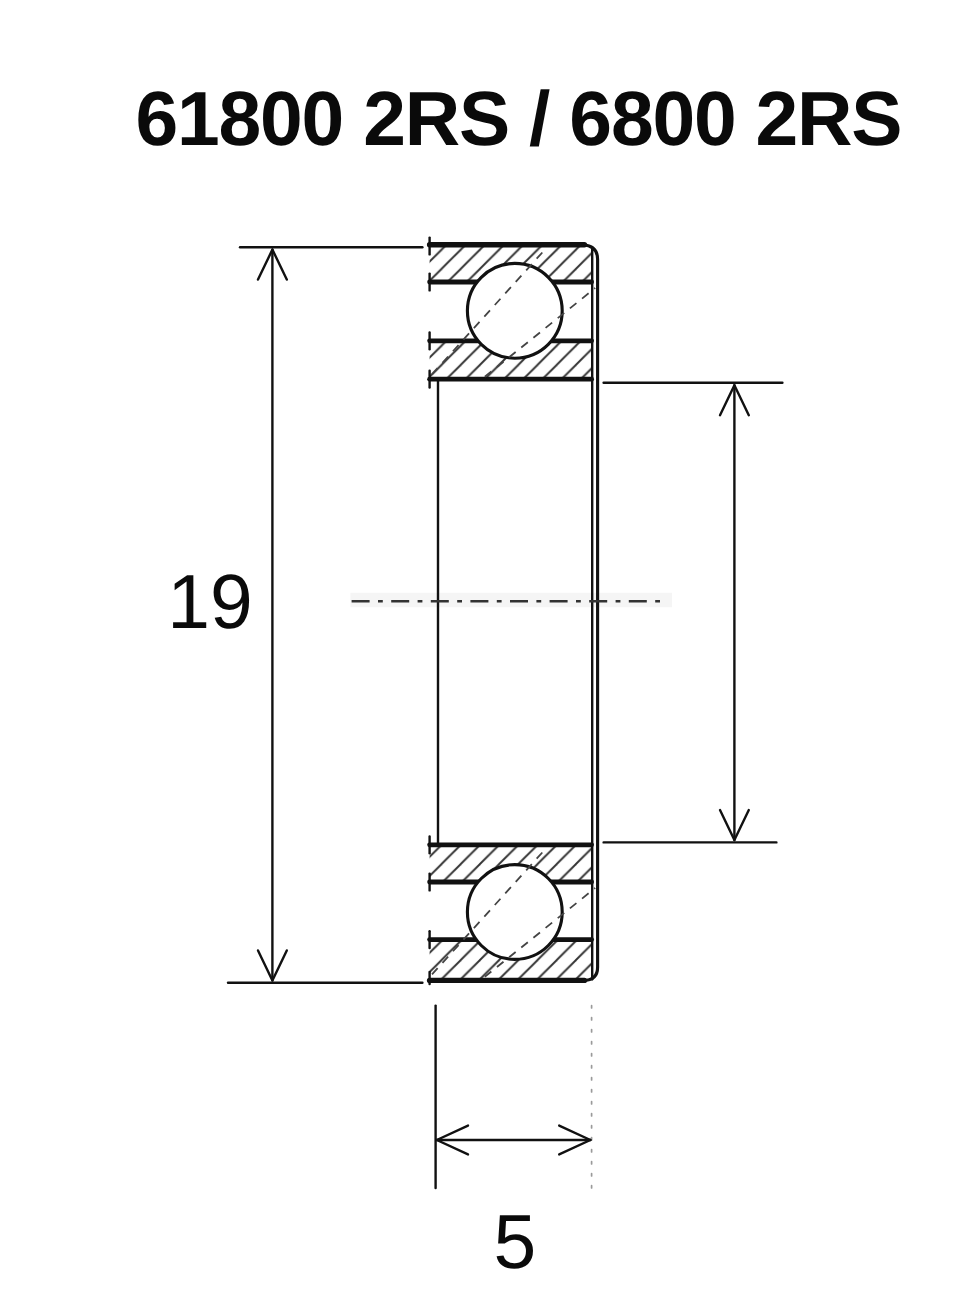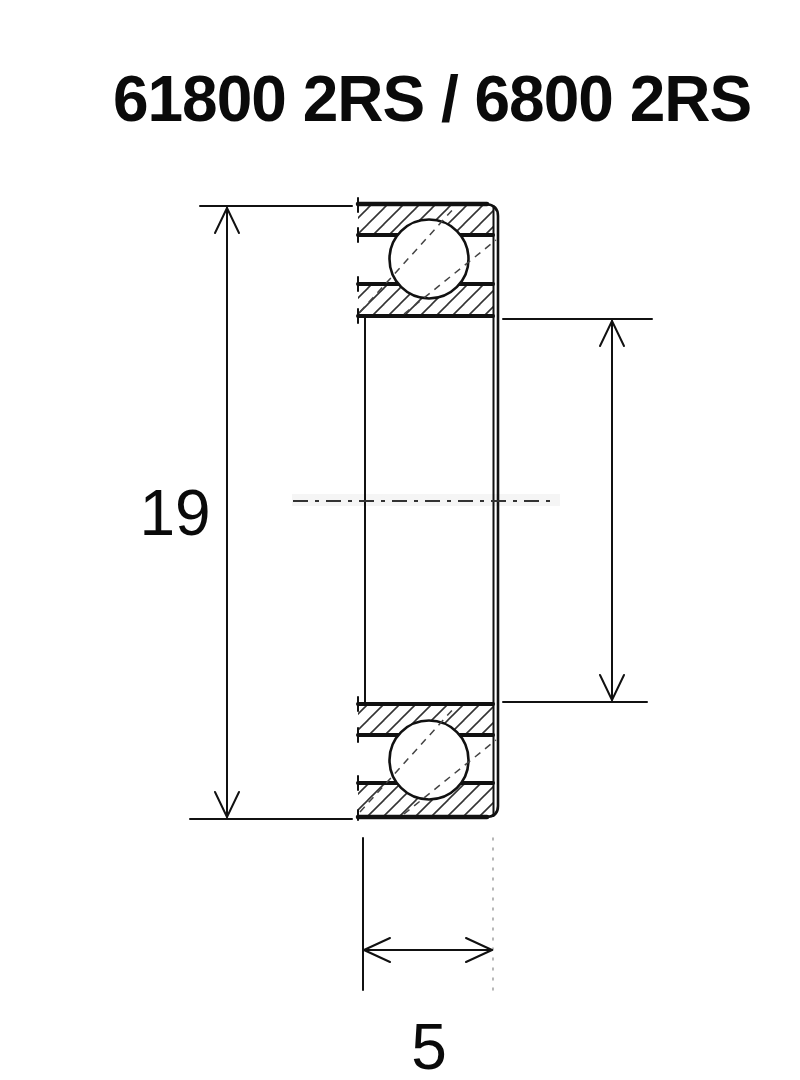--- a/index.html
+++ b/index.html
@@ -30,21 +30,20 @@
     padding-left: 32px;
   }
   .dim-label {
     position: absolute;
     font-size: 64px;
     line-height: 70px;
     font-weight: 400;
     color: #0a0a0a;
     text-align: center;
     width: 110px;
-    margin-top: 12px;
   }
   .dim-label.od  { left: 120px; top: 466px; }
   .dim-label.bore{ left: 620px; top: 464px; }
   .dim-label.wid { left: 374px; top: 1000px; }
   svg.drawing {
     position: absolute;
     left: 0;
     top: 0;
   }
 </style>

